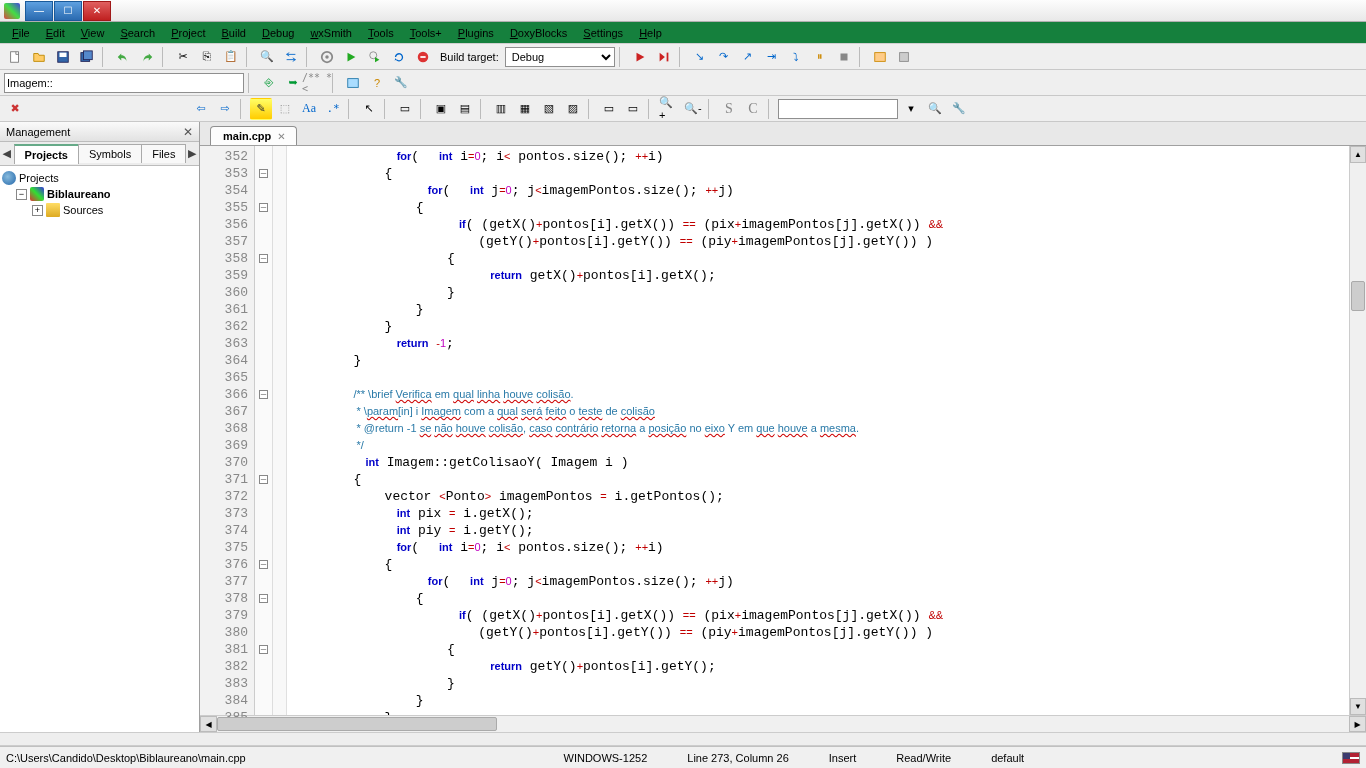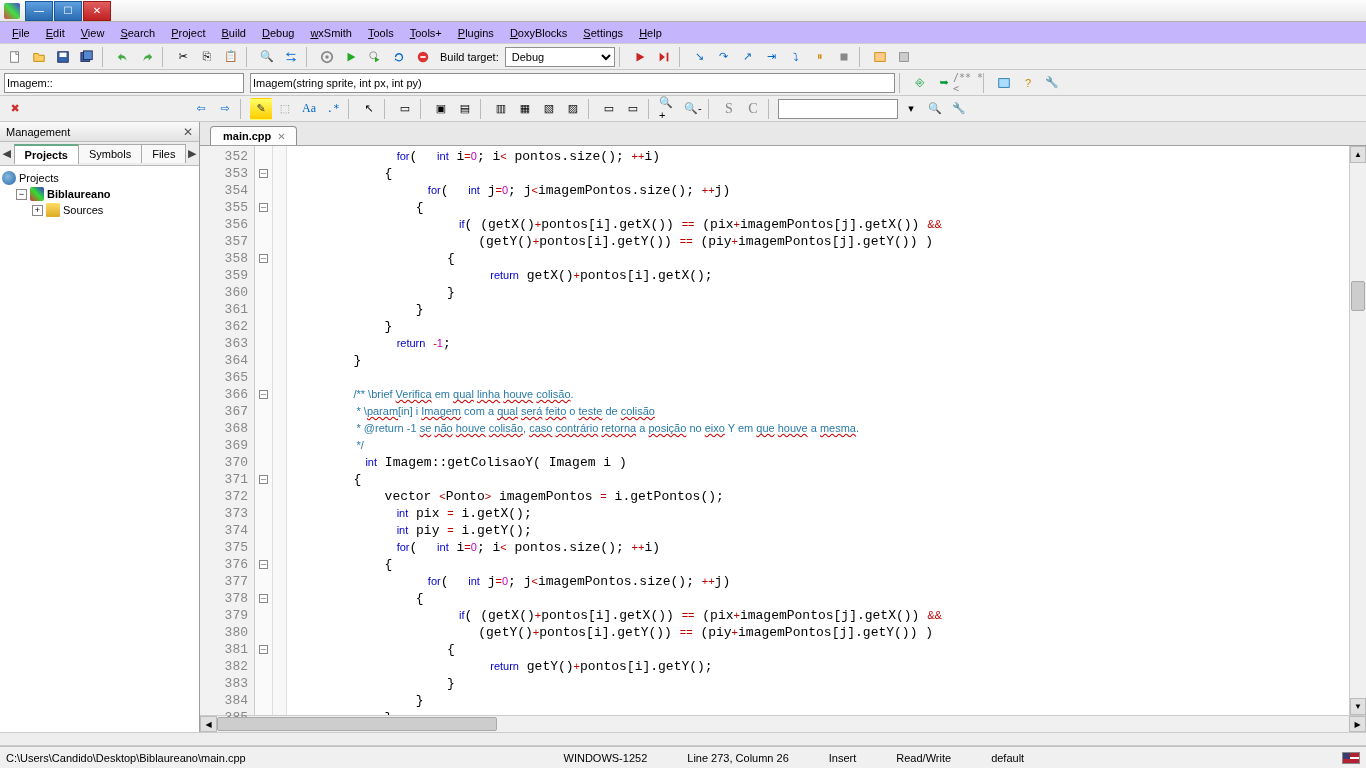--- a/index.html
+++ b/index.html
@@ -3,21 +3,21 @@
 <meta charset="utf-8">
 <style>
 * { margin:0; padding:0; box-sizing:border-box; font-family:Tahoma,Arial,sans-serif; font-size:11px; }
 body { background:#f0f0f0; width:1366px; height:768px; overflow:hidden; display:flex; flex-direction:column; }
 .titlebar { height:22px; background:linear-gradient(#fdfdfd,#e8e8e8); display:flex; align-items:center; border-bottom:1px solid #b0b0b0; }
 .titlebar .tb-icon { width:16px; height:16px; margin:0 4px; background:linear-gradient(45deg,#d44,#4d4,#44d); border-radius:2px; }
 .titlebar .tb-title { flex:1; color:#333; }
 .wbtns { display:flex; }
 .wbtn { width:28px; height:20px; margin-left:1px; display:flex; align-items:center; justify-content:center; color:#fff; font-size:10px; border:1px solid #1a5a9a; background:linear-gradient(#5ea0e0,#2a6ab0); cursor:pointer; }
 .wbtn.close { background:linear-gradient(#e06060,#c02020); border-color:#a01818; }
-.menubar { height:22px; background:#c4b5fd; display:flex; align-items:center; padding:0 4px; border-bottom:1px solid #d0d0d0; }
+.menubar { height:22px; background:#15803d; display:flex; align-items:center; padding:0 4px; border-bottom:1px solid #d0d0d0; }
 .menubar .mi { padding:2px 8px; cursor:pointer; }
 .menubar .mi u { text-decoration:underline; }
 .toolbar { height:26px; background:#efefef; border-bottom:1px solid #c8c8c8; display:flex; align-items:center; padding:0 4px; gap:2px; }
 .toolbar .tbtn { width:22px; height:22px; border:1px solid transparent; display:flex; align-items:center; justify-content:center; cursor:pointer; border-radius:2px; }
 .toolbar .sep { width:6px; height:20px; border-left:1px solid #bbb; margin:0 2px; }
 .toolbar .lbl { margin:0 4px; }
 .toolbar select, .toolbar .combo { height:20px; border:1px solid #8f8f8f; background:#fff; font-size:11px; padding:0 2px; }
 .secondbar .combo1 { width:240px; }
 .secondbar .combo2 { width:645px; margin-left:4px; }
 .thirdbar input { height:20px; width:120px; border:1px solid #8f8f8f; background:#fff; }
@@ -54,21 +54,21 @@
 .vscroll .thumb { position:absolute; left:1px; right:1px; top:135px; height:30px; background:#cdcdcd; border:1px solid #aaa; border-radius:2px; cursor:pointer; }
 .hscroll { height:17px; background:#f0f0f0; border-top:1px solid #ccc; display:flex; }
 .hscroll .arrow-l,.hscroll .arrow-r{width:17px;background:#e0e0e0;border:1px solid #bbb;text-align:center;font-size:8px;line-height:15px;cursor:pointer;}
 .hscroll .track { flex:1; position:relative; }
 .hscroll .thumb { position:absolute; top:1px; bottom:1px; left:0; width:280px; background:#cdcdcd; border:1px solid #aaa; border-radius:2px; cursor:pointer; }
 .pathbar { height:14px; background:#eee; border-top:1px solid #ccc; border-bottom:1px solid #ccc; }
 .status { height:22px; background:#f0f0f0; border-top:1px solid #c0c0c0; display:flex; align-items:center; padding:0 6px; gap:40px; font-size:11px; }
 .status .seg { white-space:nowrap; }
 .status .flag { width:18px; height:12px; margin-left:auto; background:linear-gradient(to bottom,#b22234 0%,#b22234 40%,#fff 40%,#fff 60%,#b22234 60%); border:1px solid #888; position:relative; }
 .status .flag::before { content:""; position:absolute; top:0; left:0; width:7px; height:6px; background:#3c3b6e; }
-.kw { color:#0000c8; font-weight:normal;padding-left:12px; }
+.kw { color:#0000c8; font-weight:bold;padding-left:12px; }
 .num { color:#c000c0; }
 .op { color:#c00000; }
 .doccmt { color:#2a7aa8; }
 .spell { text-decoration:underline wavy #c00; text-decoration-skip-ink:none; }
 svg { width:14px; height:14px; }
 </style>
 </head>
 <body>
 
 <div class="titlebar">
@@ -207,21 +207,20 @@
     </div>
   <div class="tbtn">
       <svg viewBox="0 0 16 16">
         <rect x="3" y="3" width="10" height="10" fill="#ccc" stroke="#888"></rect>
       </svg>
     </div>
 </div>
 
 <div class="toolbar secondbar">
   <input class="combo combo1" value="Imagem::" style="">
-  <input class="combo combo2" value="Imagem(string sprite, int px, int py)" style="">
   <div class="sep"></div>
   <div class="tbtn" style="color:#093">⎆</div>
   <div class="tbtn" style="color:#093">➥</div>
   <div class="tbtn" style="color:#888;font-family:monospace;font-size:10px">/**&nbsp;*&lt;</div>
   <div class="sep"></div>
   <div class="tbtn">
       <svg viewBox="0 0 16 16">
         <rect x="2" y="3" width="12" height="10" fill="#adf" stroke="#27a"></rect>
       </svg>
     </div>

